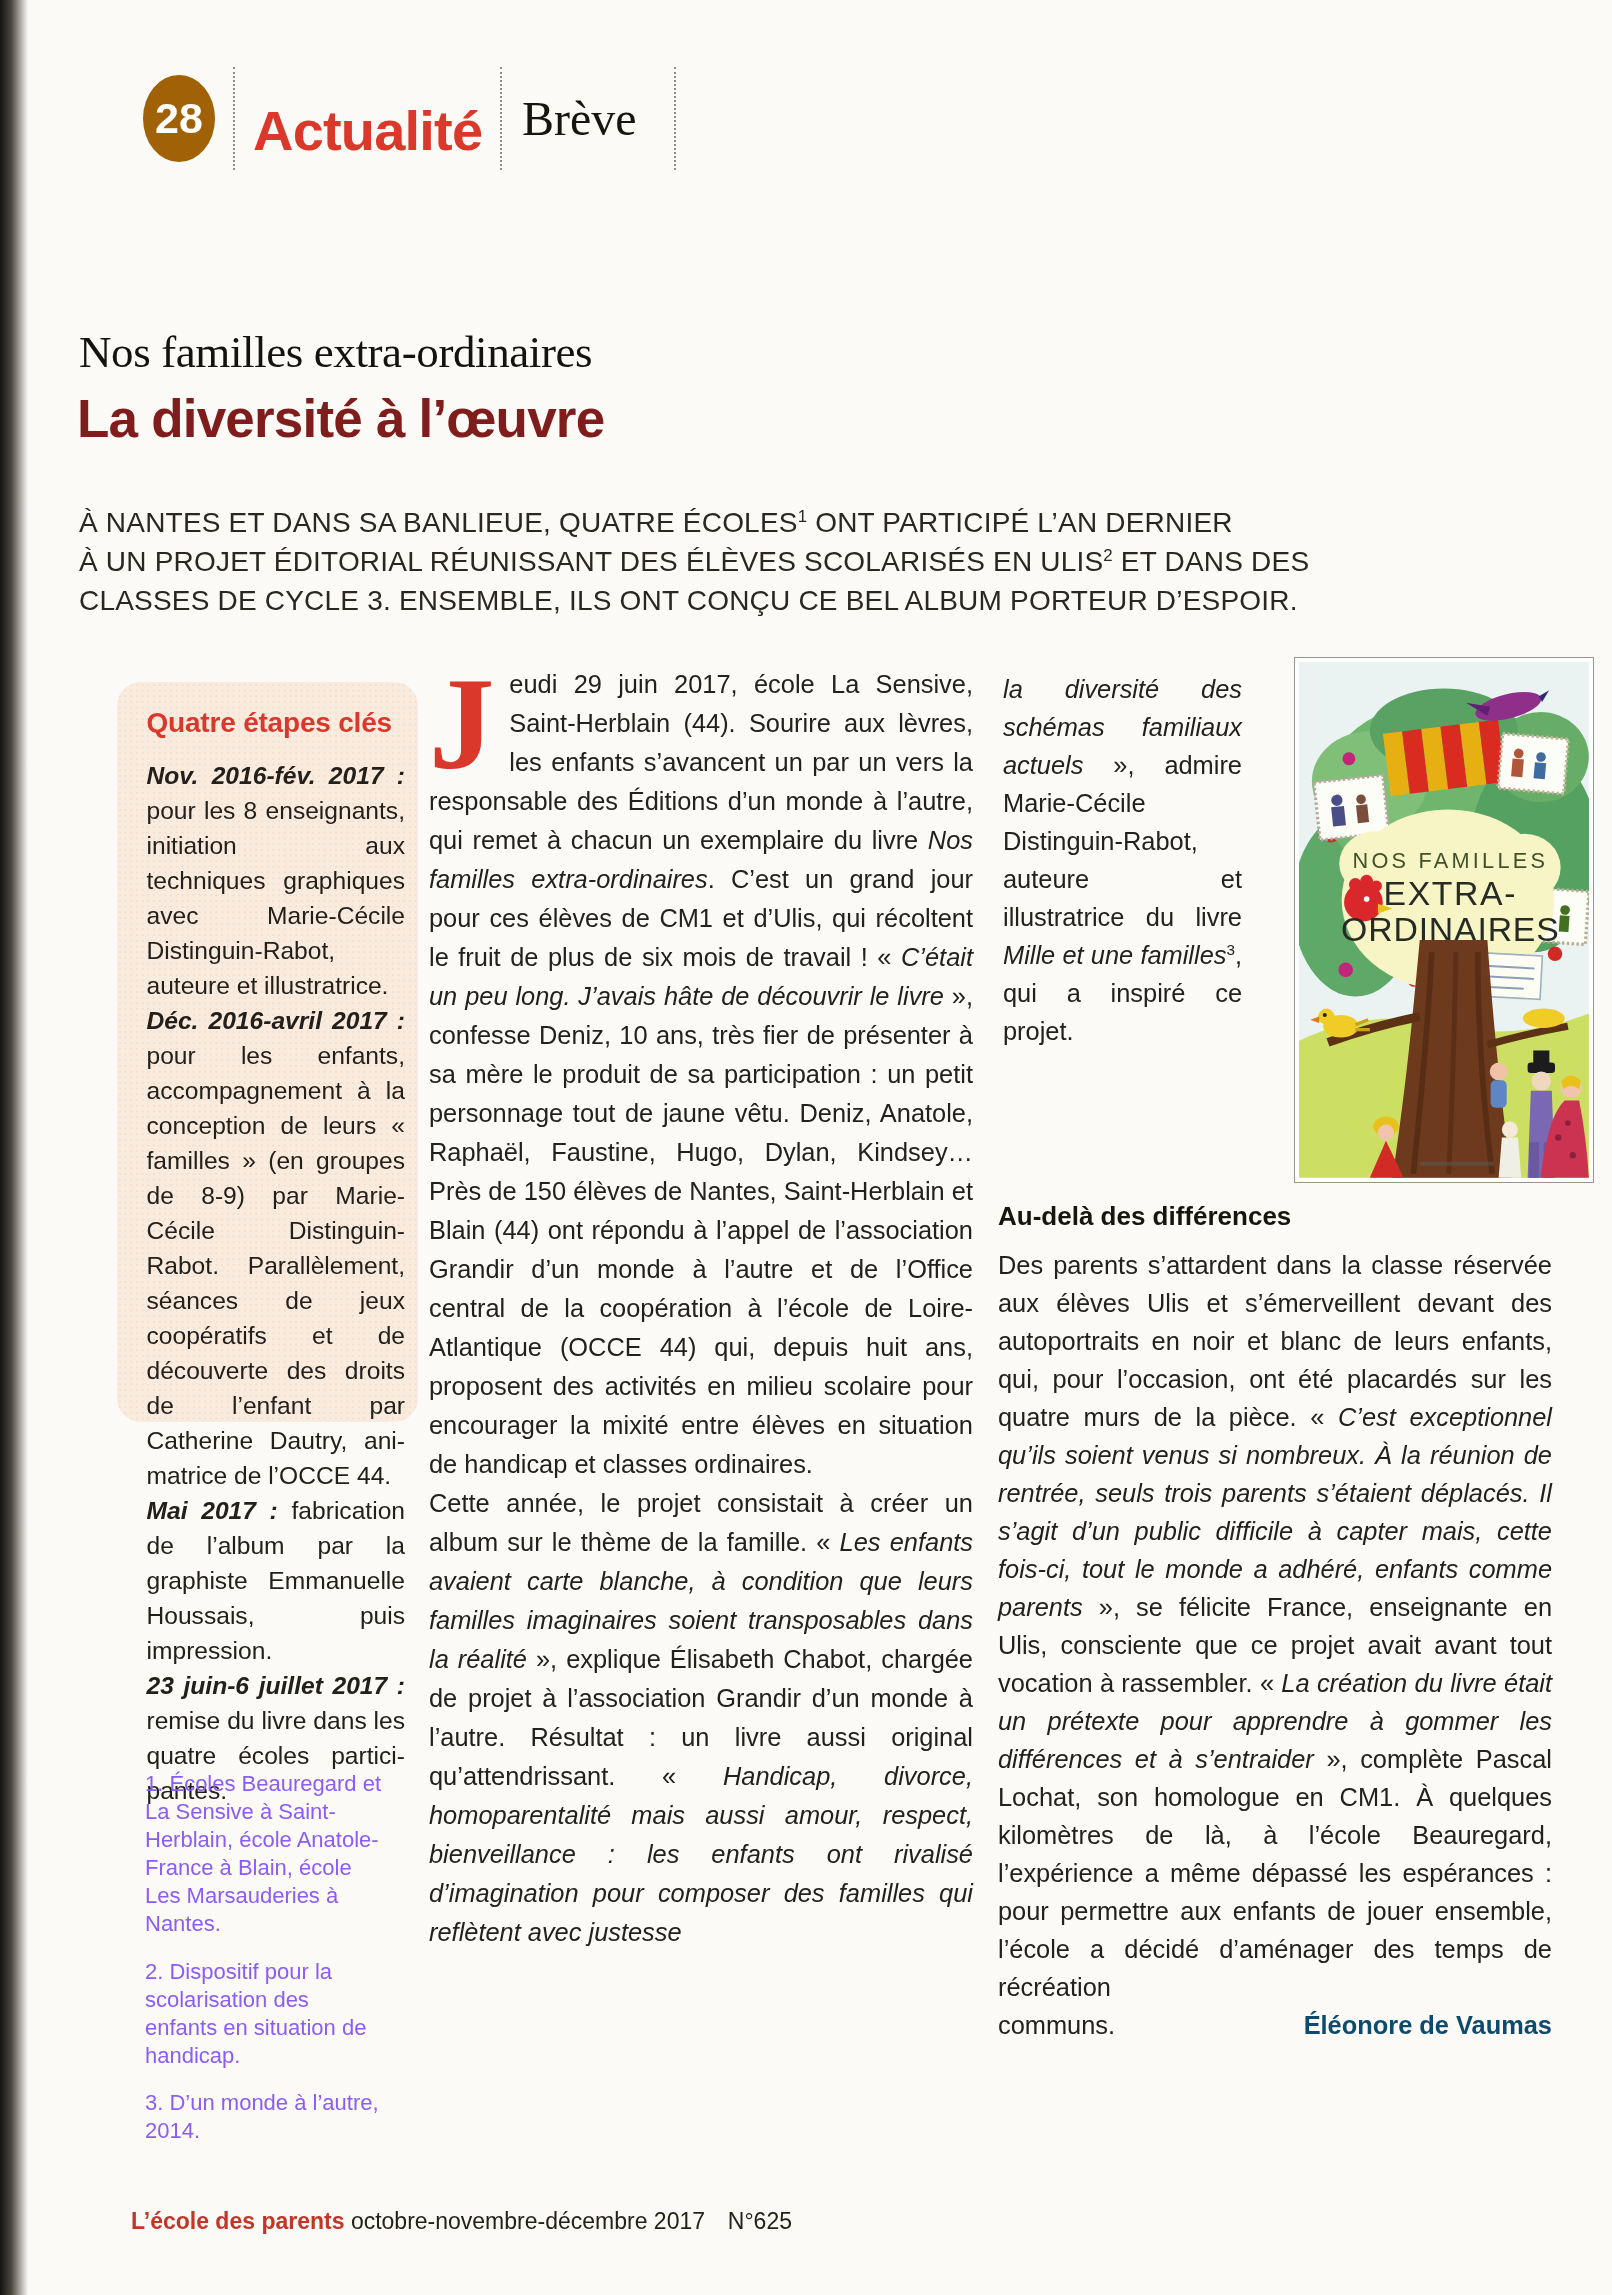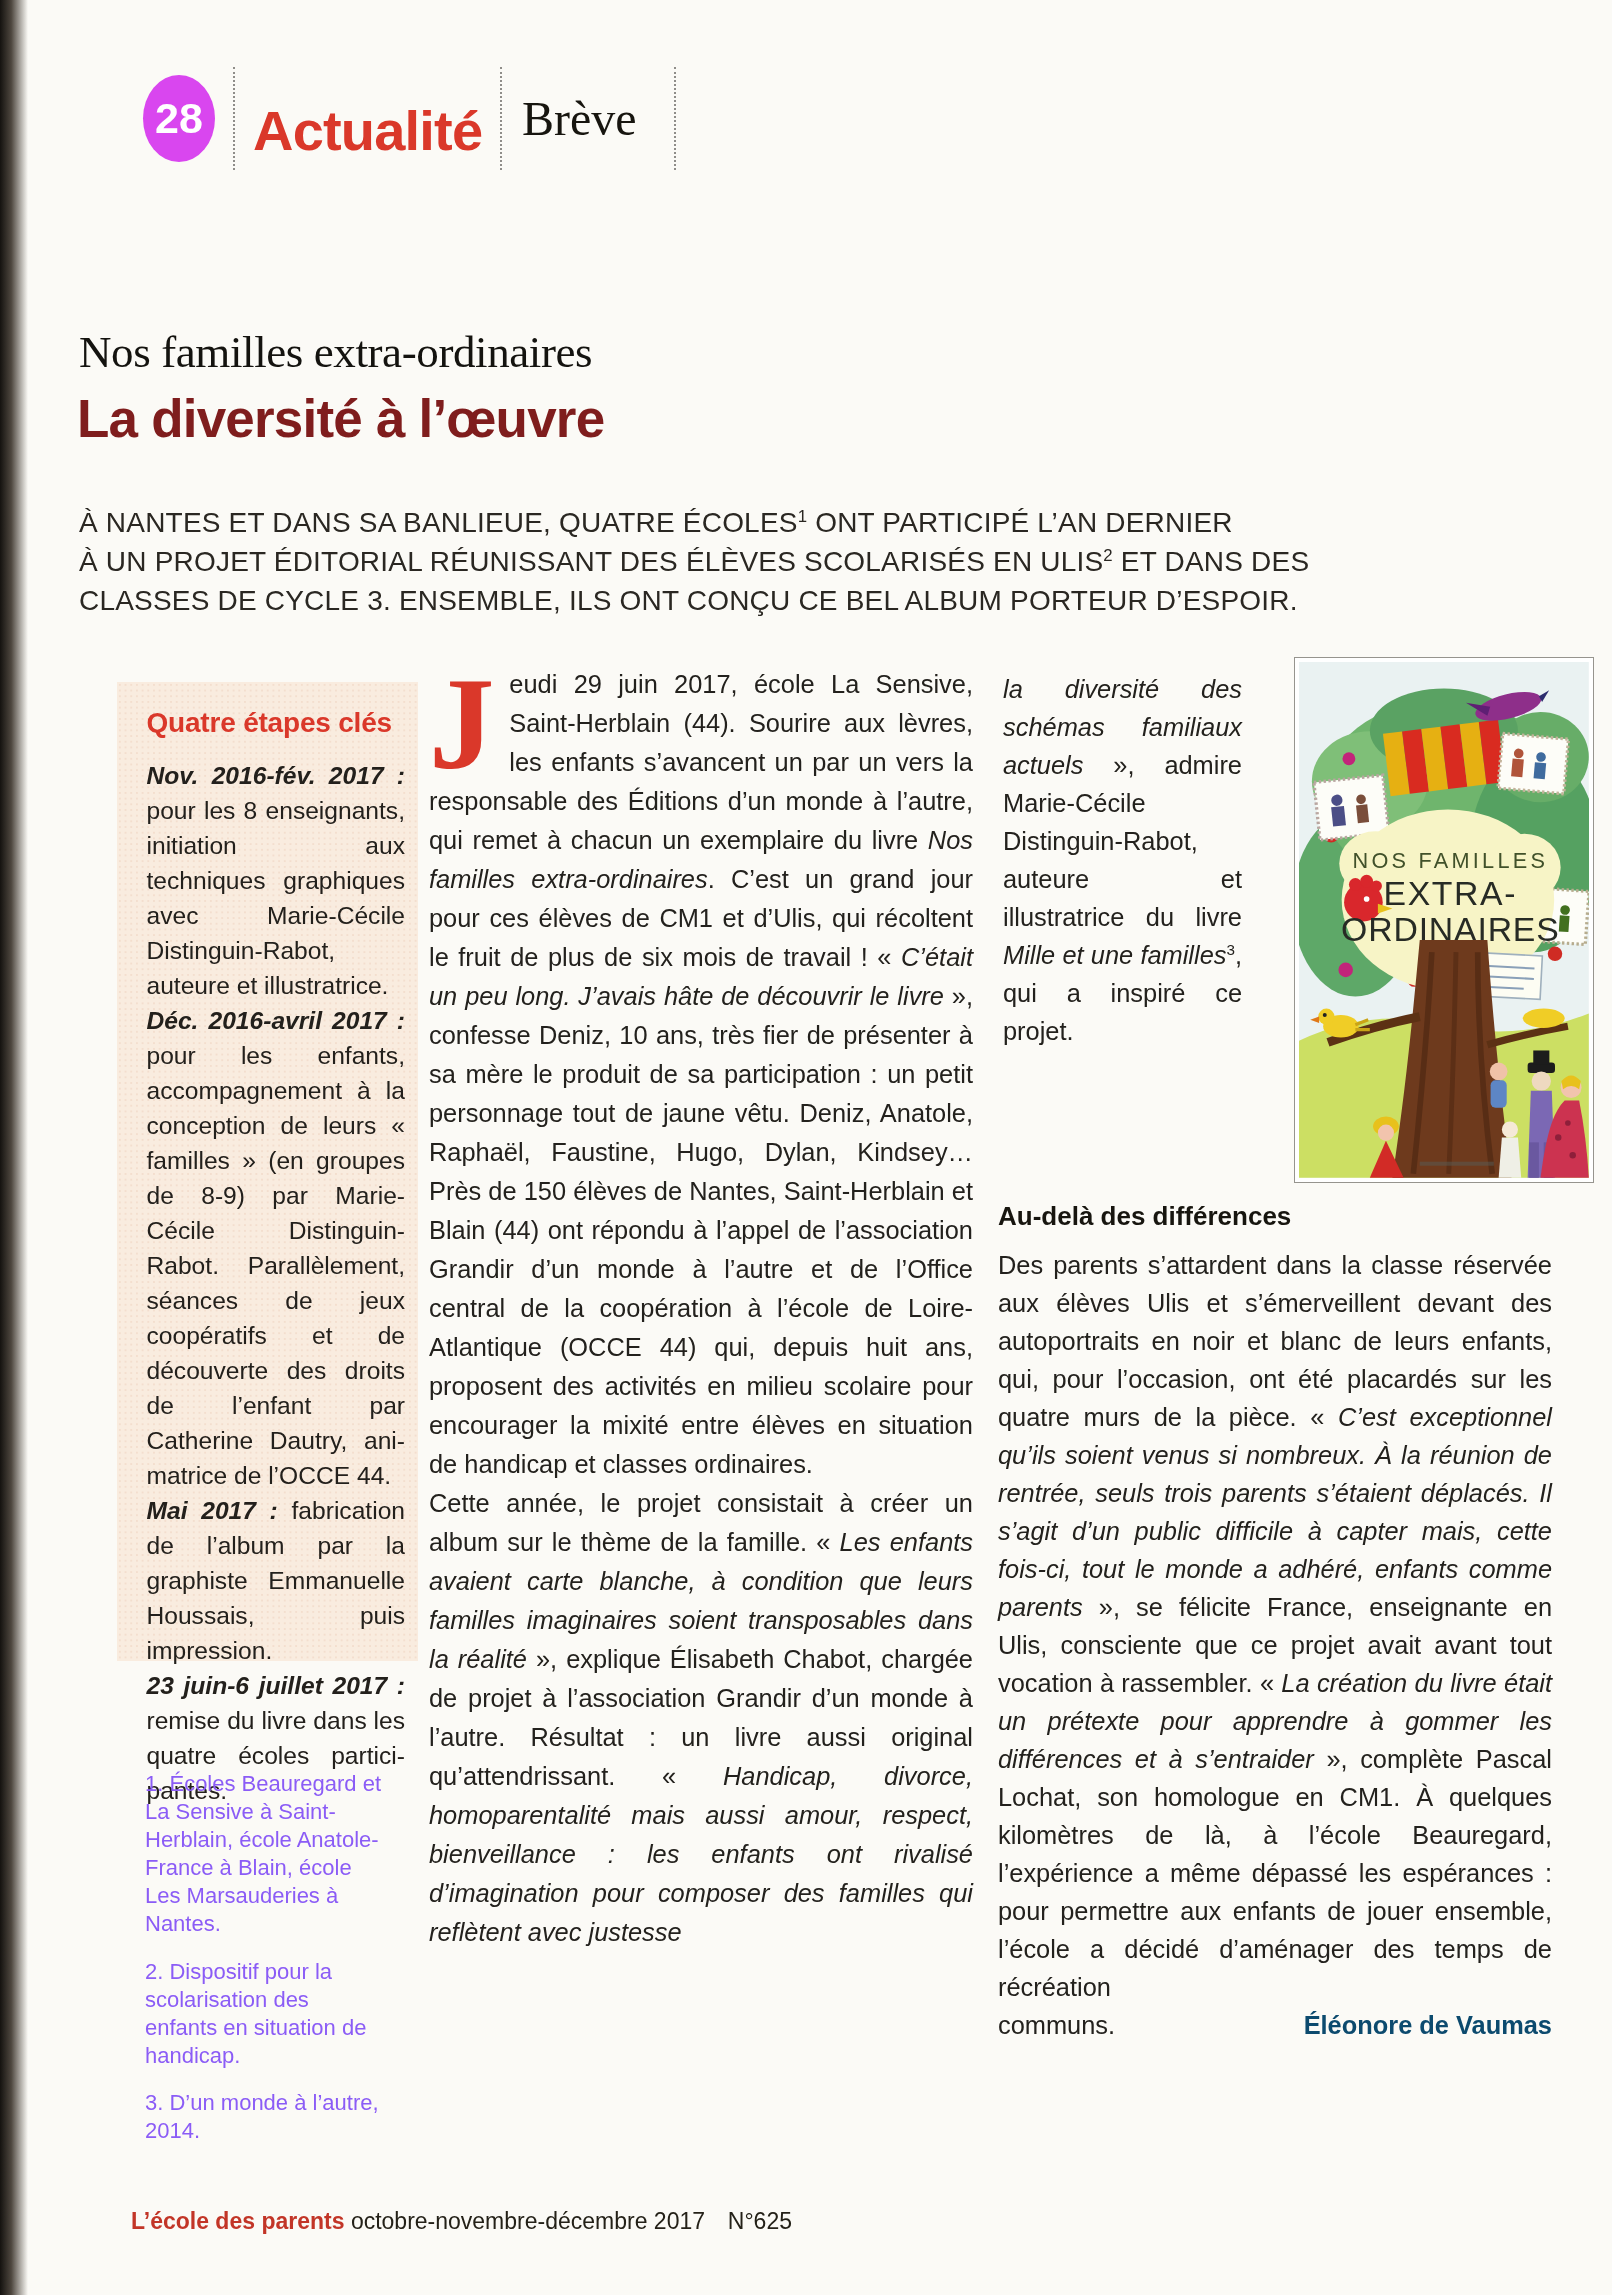--- a/index.html
+++ b/index.html
@@ -2,37 +2,37 @@
 <html style="font-size:13px"><head>
 <meta charset="utf-8">
 <style>
   html,body{margin:0;padding:0;background:#e9e7e2;}
   .page{position:relative;width:1613px;height:2295px;background:#fbfaf6;overflow:hidden;
         font-family:"Liberation Sans",sans-serif;color:#201e1b;}
   .scan-edge{position:absolute;left:0;top:0;bottom:0;width:28px;
         background:linear-gradient(90deg,#14120f 0%,#4d463e 40%,rgba(251,250,246,0) 100%);}
   
   .header{position:absolute;left:143px;top:69px;display:flex;align-items:center;height:98px;}
-  .pagenum{width:72px;height:87px;border-radius:50%;background:#d946ef;color:#fff;
+  .pagenum{width:72px;height:87px;border-radius:50%;background:#a16207;color:#fff;
         display:flex;align-items:center;justify-content:center;font-size:43px;font-weight:700;}
   .vrule{width:0;height:103px;border-left:2.5px dotted #8f8d89;margin:0 18px;}
   .section-label{font-size:56px;font-weight:700;color:#da382a;letter-spacing:-0.8px;margin-top:24px;}
   .rubric-label{font-family:"Liberation Serif",serif;font-size:48px;color:#17150f;padding:0 19.7px 0 1.6px;}
   
   .kicker{position:absolute;left:79px;top:326px;font-family:"Liberation Serif",serif;
         font-size:45px;letter-spacing:-0.4px;color:#14130f;}
   .headline{position:absolute;left:77px;top:388px;font-size:53px;font-weight:700;letter-spacing:-0.8px;color:#7f1d1d;}
   .standfirst{position:absolute;left:79px;top:503px;font-size:28px;line-height:39px;
         color:#2a2722;letter-spacing:0.2px;}
   sup{font-size:60%;vertical-align:super;line-height:0;}
   
-  .sidebar{position:absolute;left:117px;top:682px;width:301px;height:979px;box-sizing:border-box;
+  .sidebar{position:absolute;left:117px;top:682px;width:301px;height:740px;box-sizing:border-box;
         background-color:#f9ecdf;
         background-image:radial-gradient(rgba(214,150,118,0.16) 1px,rgba(0,0,0,0) 1.2px);
-        background-size:5.7px 5.7px;padding:24.6px 13px 0 29.5px;}
+        background-size:5.7px 5.7px;padding:24.6px 13px 0 29.5px;border-radius:24px;}
   .sidebar-title{font-size:28px;font-weight:700;color:#da382a;margin:0 0 19.7px 0;letter-spacing:-0.2px;}
   .sidebar-entry{font-size:24.6px;line-height:35px;text-align:justify;margin:0;color:#23201c;}
   
   .footnotes{position:absolute;left:145px;top:1770px;width:239px;font-size:22px;line-height:28px;color:#8b5cf6;}
   .footnotes p{margin:0 0 19.7px 0;}
   
   .colB{position:absolute;left:429px;top:665px;width:544px;font-size:25.4px;line-height:39px;
         text-align:justify;color:#23211d;}
   .colB p{margin:0;}
   .dropcap{float:left;font-family:"Liberation Serif",serif;font-weight:700;color:#da382a;

